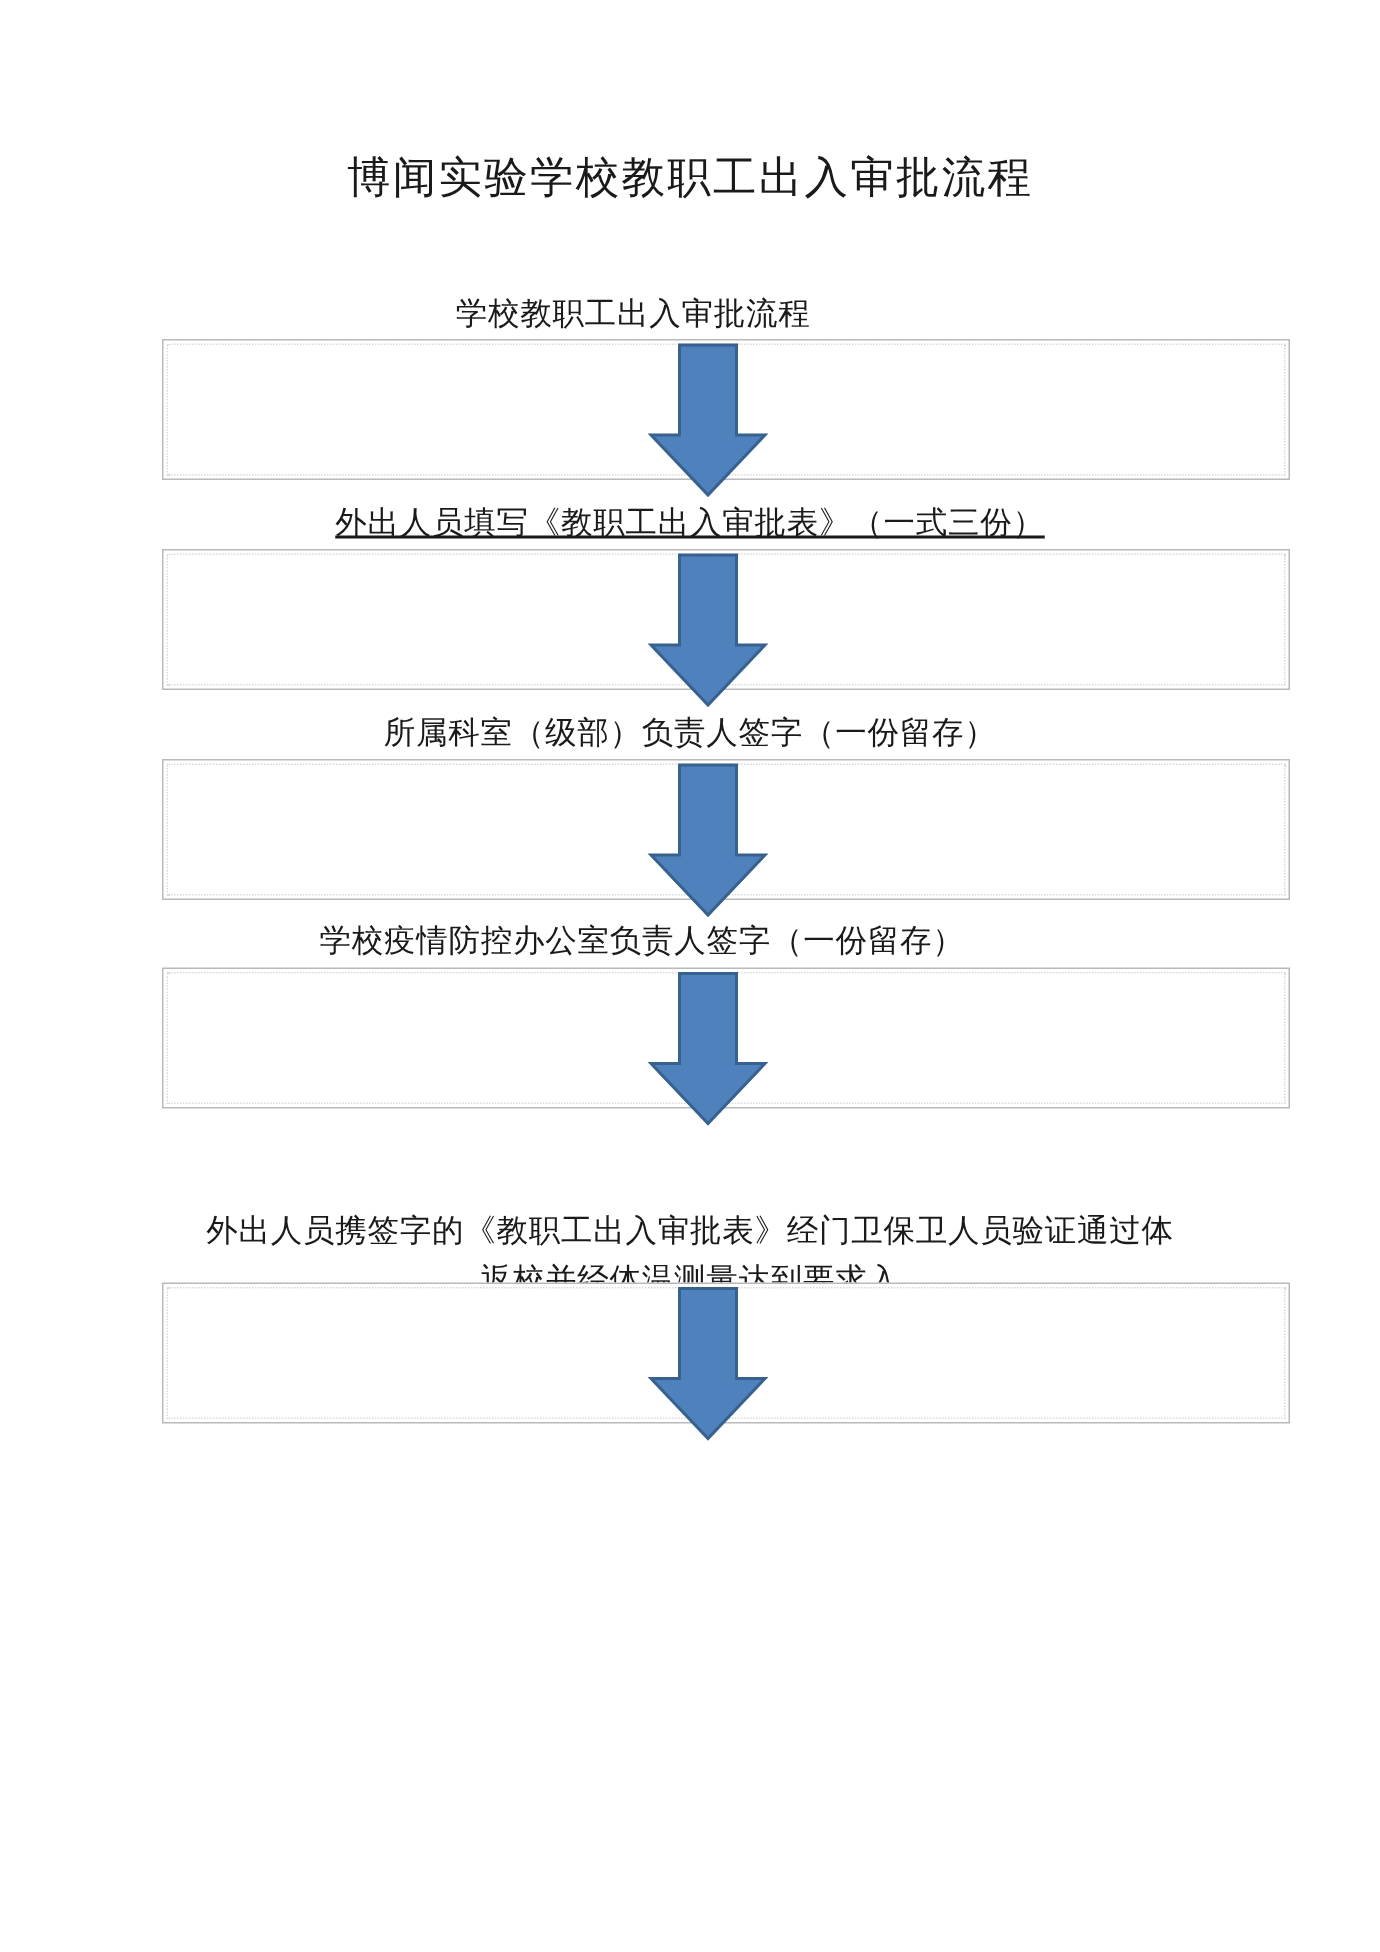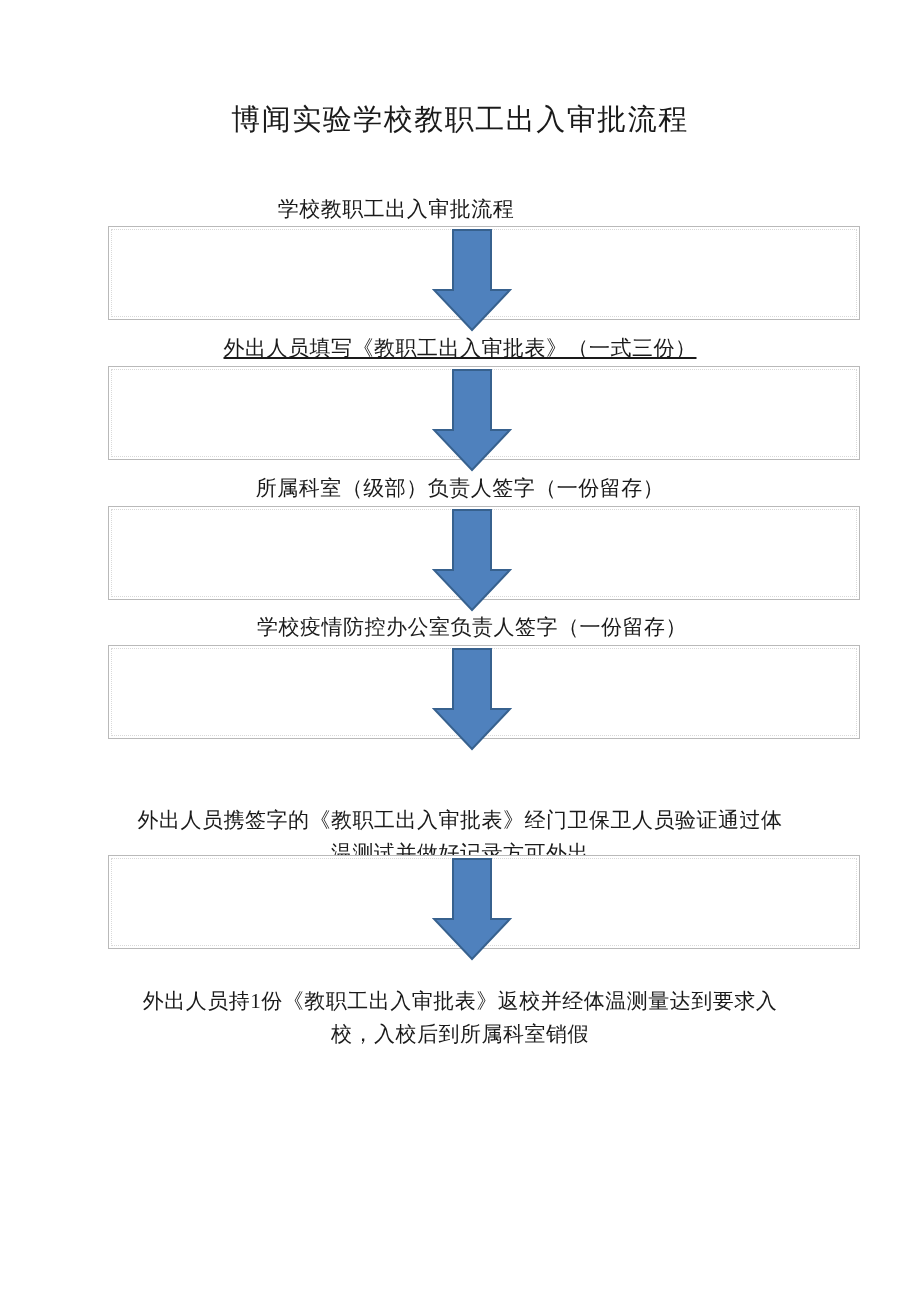--- a/index.html
+++ b/index.html
@@ -75,21 +75,21 @@
   }
   .arrow svg { display: block; width: 100%; height: 100%; }
 </style>
 </head>
 <body>
 
 <div class="page">
 
   <div class="doc-title">博闻实验学校教职工出入审批流程</div>
 
-  <div class="caption single" style="left:0; top:193px; width:792px;">学校教职工出入审批流程</div>
+  <div class="caption single" style="left:0; top:193px; width:792px;padding-left:26px;">学校教职工出入审批流程</div>
 
   <div class="flow-box" style="left: 108px; top: 226px; width: 752px; height: 94px; border-color: rgb(185, 185, 185);"></div>
 
   <div class="arrow" style="left:432px; top:228px;">
     <svg viewBox="0 0 80 104" preserveAspectRatio="none" aria-hidden="true">
       <polygon points="21,2 59,2 59,62 78,62 40,102 2,62 21,62" fill="#4F81BD" stroke="#37618E" stroke-width="2" stroke-linejoin="miter"></polygon>
     </svg>
   </div>
 
   <div class="caption single" style="left:0; top:332px; width:920px;text-decoration:underline;">外出人员填写《教职工出入审批表》（一式三份）</div>
@@ -105,41 +105,37 @@
   <div class="caption single" style="left:0; top:472px; width:920px;">所属科室（级部）负责人签字（一份留存）</div>
 
   <div class="flow-box" style="left: 108px; top: 506px; width: 752px; height: 94px; border-color: rgb(185, 185, 185);"></div>
 
   <div class="arrow" style="left:432px; top:508px;">
     <svg viewBox="0 0 80 104" preserveAspectRatio="none" aria-hidden="true">
       <polygon points="21,2 59,2 59,62 78,62 40,102 2,62 21,62" fill="#4F81BD" stroke="#37618E" stroke-width="2" stroke-linejoin="miter"></polygon>
     </svg>
   </div>
 
-  <div class="caption single" style="left:0; top:611px; width:856px;margin-left:44px;">学校疫情防控办公室负责人签字（一份留存）</div>
+  <div class="caption single" style="left:0; top:611px; width:856px;">学校疫情防控办公室负责人签字（一份留存）</div>
 
   <div class="flow-box" style="left: 108px; top: 645px; width: 752px; height: 94px; border-color: rgb(185, 185, 185);"></div>
 
   <div class="arrow" style="left:432px; top:647px;">
     <svg viewBox="0 0 80 104" preserveAspectRatio="none" aria-hidden="true">
       <polygon points="21,2 59,2 59,62 78,62 40,102 2,62 21,62" fill="#4F81BD" stroke="#37618E" stroke-width="2" stroke-linejoin="miter"></polygon>
     </svg>
   </div>
 
   <div class="caption" style="left:110px; top:760px; width:700px;margin-top:44px;">
     <div>外出人员携签字的《教职工出入审批表》经门卫保卫人员验证通过体</div>
-    <div>温测试并做好记录方可外出</div>
+    <div>返校并经体温测量达到要求入</div>
   </div>
 
   <div class="flow-box" style="left: 108px; top: 855px; width: 752px; height: 94px; border-color: rgb(185, 185, 185);"></div>
 
   <div class="arrow" style="left:432px; top:857px;">
     <svg viewBox="0 0 80 104" preserveAspectRatio="none" aria-hidden="true">
       <polygon points="21,2 59,2 59,62 78,62 40,102 2,62 21,62" fill="#4F81BD" stroke="#37618E" stroke-width="2" stroke-linejoin="miter"></polygon>
     </svg>
   </div>
 
-  <div class="caption" style="left:110px; top:985px; width:700px;">
-    <div>外出人员持1份《教职工出入审批表》返校并经体温测量达到要求入</div>
-    <div>校，入校后到所属科室销假</div>
-  </div>
 
 </div>
 
 </body></html>

